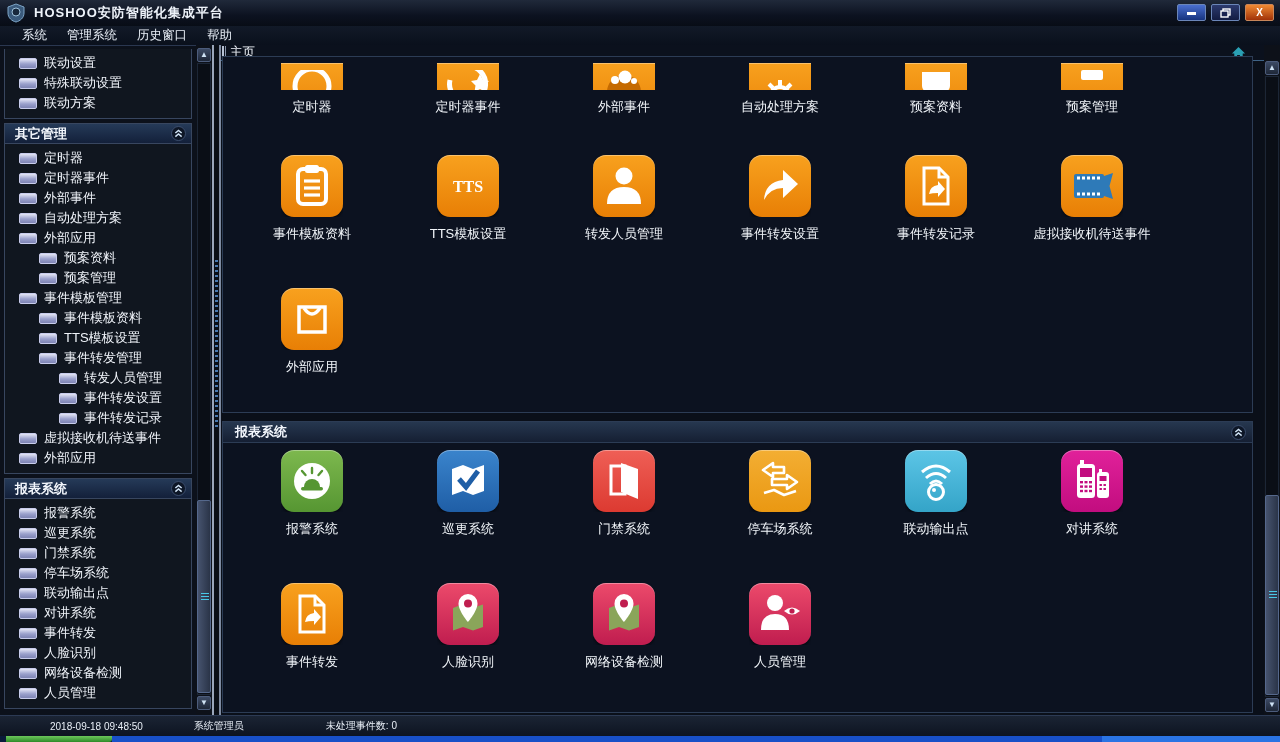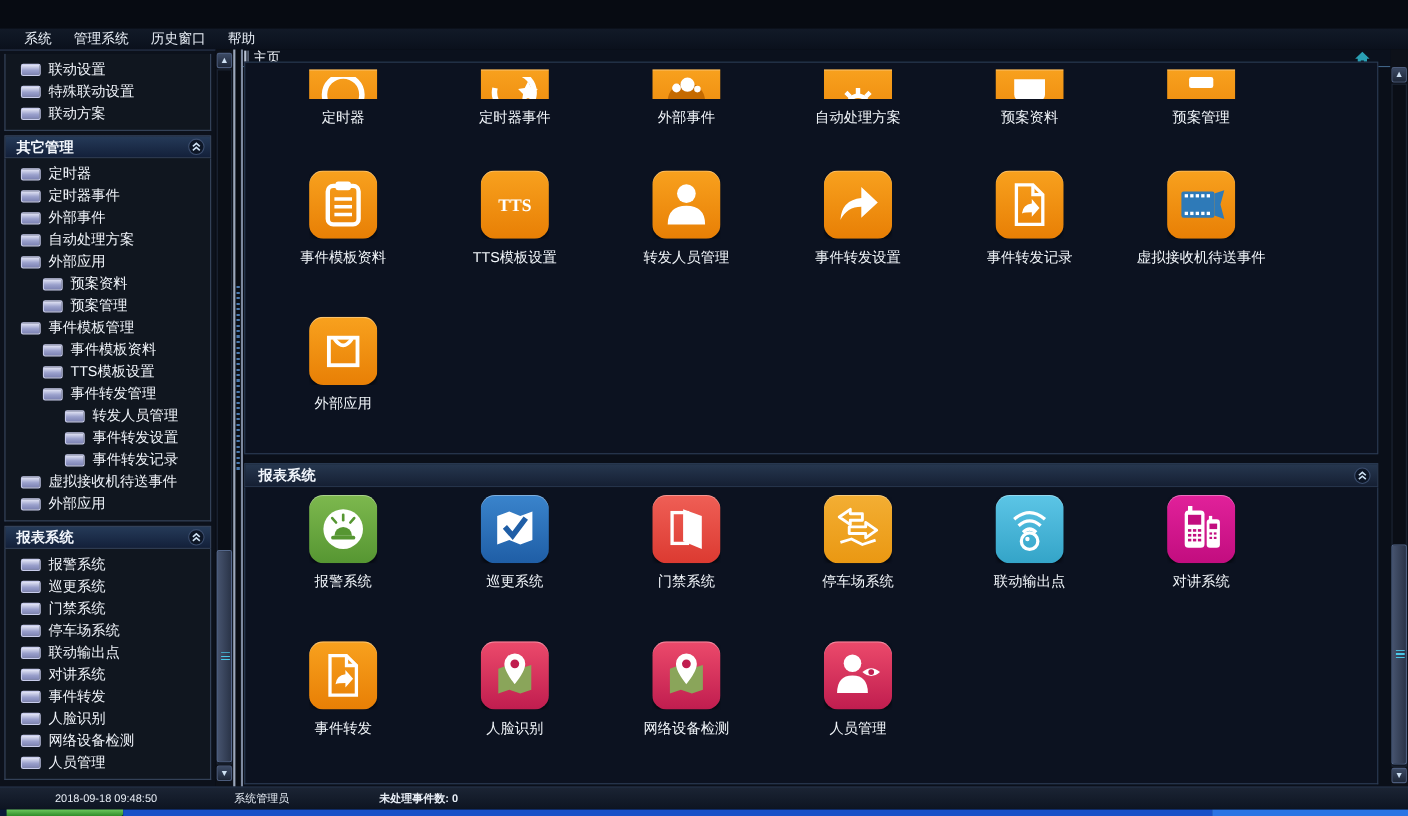--- a/index.html
+++ b/index.html
@@ -93,33 +93,56 @@
   .app-icon svg { width:48px; height:48px; }
   .tile-label { margin-top:8px; font-size:13px; color:#f2f6fa; white-space:nowrap; }
   .row-clip .tile-iconwin { height:27px; }
   .row-clip .app-icon { margin-bottom:-35px; border-radius:0 0 13px 13px; }
 
   
   .statusbar { position:absolute; left:0; top:715px; width:1280px; height:21px;
     background:linear-gradient(#1b2434,#0d1421); border-top:1px solid #2c3a54;
     display:flex; align-items:center; font-size:10px; color:#e8eef6; }
   .st-time { margin-left:50px; }
-  .st-user { margin-left:70px; }
-  .st-pending { margin-left:82px;font-weight:bold; }
+  .st-user { margin-left:51px; }
+  .st-pending { margin-left:82px; }
   .taskbar { position:absolute; left:0; top:736px; width:1280px; height:6px; background:#0a1a3a; }
   .tb-start { position:absolute; left:6px; top:0; width:106px; height:6px;
     background:linear-gradient(#6cc85c,#2e8a28); border-radius:0 0 3px 0; }
   .tb-blue { position:absolute; left:112px; top:0; width:990px; height:6px; background:#1850c8; }
   .tb-tray { position:absolute; left:1102px; top:0; width:178px; height:6px; background:#2a74e4; }
 </style>
 </head>
 <body>
 
 <div id="app">
 
+  <div class="titlebar">
+    <span class="logo">
+      <svg viewBox="0 0 20 20">
+          <path d="M10 1 L18 4 V10 C18 15 14 18 10 19 C6 18 2 15 2 10 V4 Z" fill="#3a5a7c" stroke="#7ea6c8" stroke-width="1"></path>
+          <circle cx="10" cy="9" r="4" fill="#18283c" stroke="#9ec2dc" stroke-width="1"></circle>
+        </svg>
+    </span>
+    <span class="win-title">HOSHOO安防智能化集成平台</span>
+    <div class="winbtns">
+      <div class="wb min">
+        <svg width="11" height="9" viewBox="0 0 11 9">
+            <rect x="1" y="4" width="9" height="3" fill="#fff"></rect>
+          </svg>
+      </div>
+      <div class="wb max">
+        <svg width="11" height="10" viewBox="0 0 11 10">
+            <rect x="3" y="1" width="7" height="6" fill="none" stroke="#fff" stroke-width="1.4"></rect>
+            <rect x="1" y="3" width="7" height="6" fill="#1a2450" stroke="#fff" stroke-width="1.4"></rect>
+          </svg>
+      </div>
+      <div class="wb close">X</div>
+    </div>
+  </div>
 
   <div class="menubar" id="menubar">
       <span class="menu-item">系统</span>
       <span class="menu-item">管理系统</span>
       <span class="menu-item">历史窗口</span>
       <span class="menu-item">帮助</span>
     </div>
 
   <div class="sidebar" id="sidebar">
       <div class="tree-box first">

